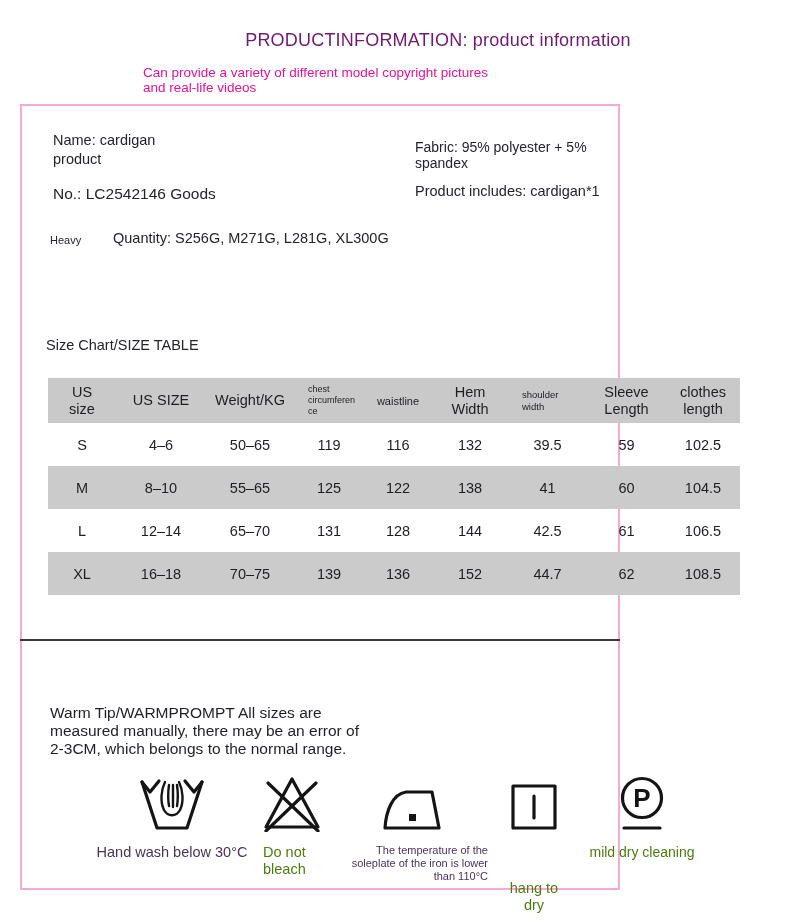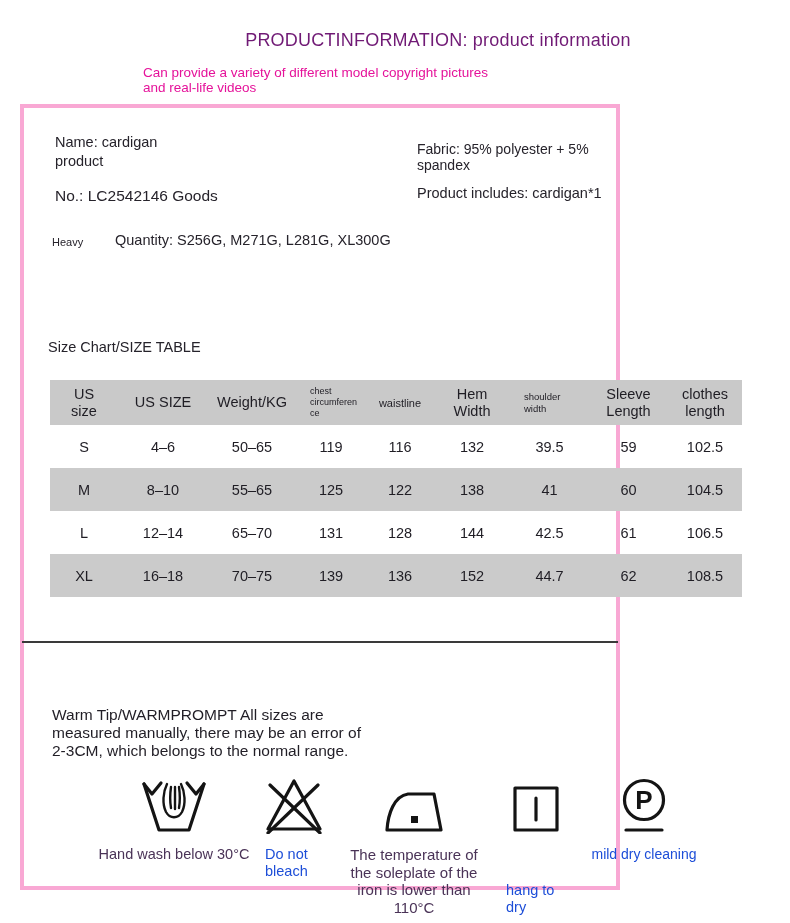--- a/index.html
+++ b/index.html
@@ -16,21 +16,21 @@
     text-align: center; font-size: 18px; color: #701a75; letter-spacing: .2px; margin-left: 43px;
   }
   .subtitle {
     position: absolute; top: 65px; left: 143px; width: 450px;
     font-size: 13.5px; line-height: 1.12;
     color: var(--accent-pink, #e5129a);
   }
 
   .box {
     position: absolute; left: 20px; top: 104px; width: 600px; height: 786px;
-    border: 4px solid #f9a8d4; background: #fff;
+    border: 2px solid #f9a8d4; background: #fff;
   }
   .box .abs { position: absolute; }
 
   .p-name   { left: 31px;  top: 25px;  font-size: 14.5px; line-height: 1.3; }
   .p-fabric { left: 393px; top: 33px;  font-size: 14px; }
   .p-no     { left: 31px;  top: 79px;  font-size: 15.5px; }
   .p-incl   { left: 393px; top: 77px;  font-size: 14.5px; }
   .p-heavy  { left: 28px;  top: 128px; font-size: 11px; }
   .p-qty    { left: 91px;  top: 124px; font-size: 14.5px; }
   .p-sell   { left: 31px;  top: 171px; font-size: 14px; }
@@ -58,29 +58,29 @@
   .h-shoulder { font-size: 9.5px; }
   .h-waist { font-size: 11px; }
 
   .divider { position: absolute; left: -2px; right: -2px; top: 533px; border-top: 2px solid #3a3a3a; }
 
   .warm-tip { left: 28px; top: 585px; font-size: 15.5px; line-height: 1.17; color: #211e26; margin-top: 13px; }
 
   .care-item { position: absolute; top: 658px; text-align: center; }
   .care-icon { height: 68px; display: flex; align-items: flex-end; justify-content: center; }
   .care-icon svg { display: block; }
-  .care-label { margin-top: 12px; font-size: 14px; color: #1d4ed8; line-height: 1.18; }
+  .care-label { margin-top: 12px; font-size: 14px; color: #4d7c0f; line-height: 1.18; }
   .care-1 { left: 50px;  width: 200px; }
   .care-1 .care-label { font-size: 14.5px; color: var(--purple-label, #4a3357); }
   .care-2 { left: 225px; width: 90px; }
   .care-2 .care-label { font-size: 14.5px; text-align: left; padding-left: 16px; }
   .care-3 { left: 314px; width: 152px; }
-  .care-3 .care-label { font-size: 15px; color: var(--purple-label, #4a3357); text-align: center; }
+  .care-3 .care-label { font-size: 11px; color: var(--purple-label, #4a3357); text-align: right; }
   .care-4 { left: 482px; width: 60px; }
-  .care-4 .care-label { font-size: 14.5px; text-align: left; margin-top: 48px; }
+  .care-4 .care-label { font-size: 14.5px; text-align: center; margin-top: 48px; }
   .care-5 { left: 555px; width: 130px; }
 
   svg .st { stroke: #141414; stroke-width: 3.2; fill: none; stroke-linecap: round; stroke-linejoin: round; }
   svg .st2 { stroke: #141414; stroke-width: 2.4; fill: none; stroke-linecap: round; }
 </style>
 </head>
 <body>
 
 <div class="page">
 

